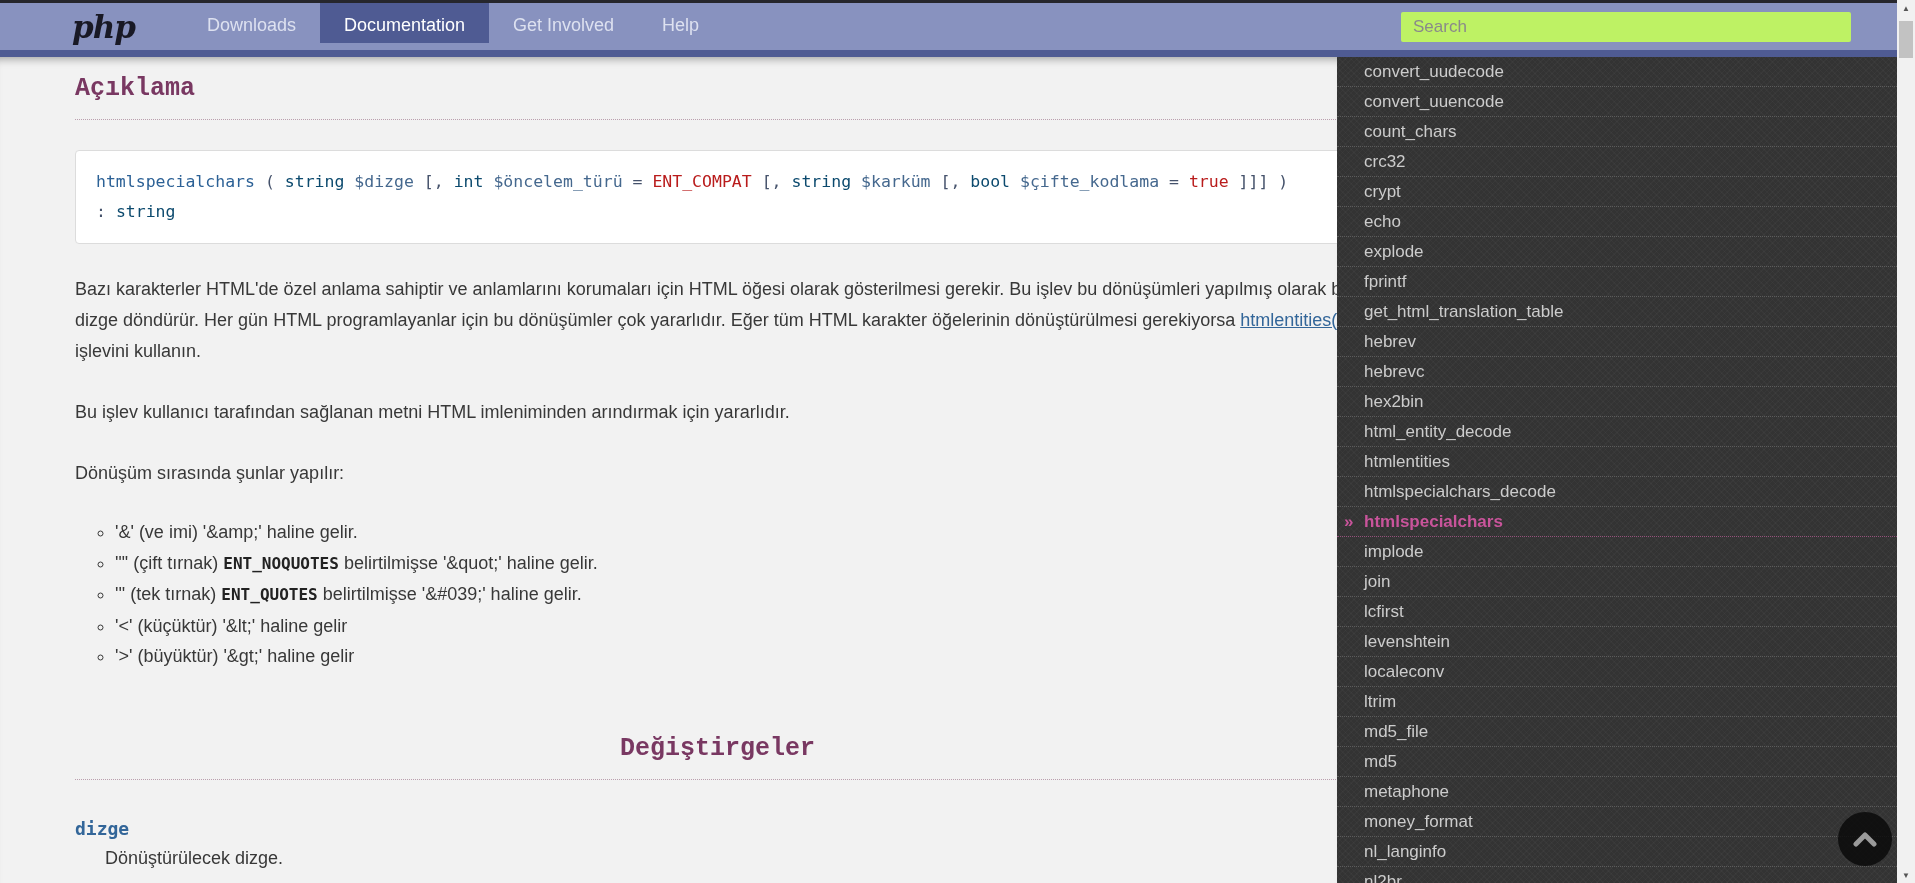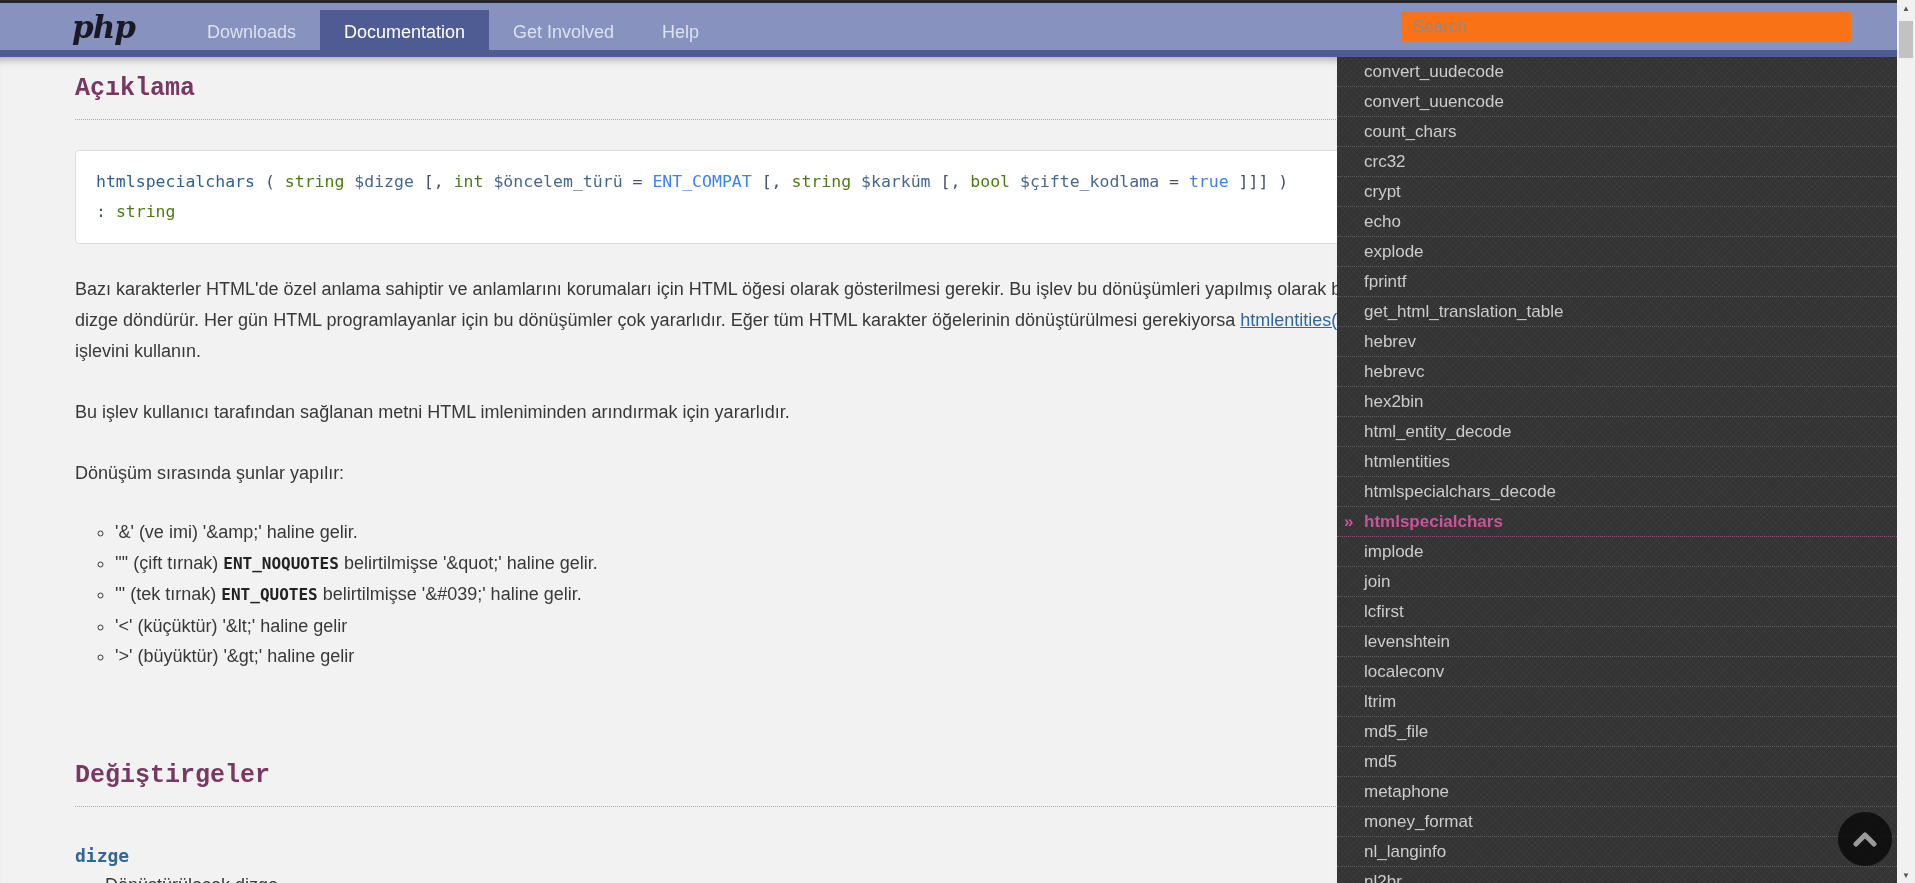--- a/index.html
+++ b/index.html
@@ -13,21 +13,21 @@
   }
   .page-col { flex: 1; display: flex; flex-direction: column; height: 883px; min-width: 0; }
 
   
   .top-strip { height: 3px; background: #26262c; }
   .site-header {
     height: 54px;
     background: #8892bf;
     border-bottom: 7px solid #4f5b93;
     display: flex;
-    align-items: center;
+    align-items: flex-start;
     position: relative;
     z-index: 4;
   }
   .logo {
     font-family: "DejaVu Serif", serif;
     font-style: italic;
     font-weight: bold;
     font-size: 31px;
     color: #191925;
     align-self: center;
@@ -47,21 +47,21 @@
   }
   .nav li.active { background: #4f5b93; color: #ffffff; }
   .search-input {
     align-self: center;
     margin-left: auto;
     margin-right: 46px;
     width: 450px;
     height: 30px;
     border: none;
     border-radius: 2px;
-    background: #f97316;
+    background: #bef264;
     font-size: 17px;
     padding: 0 12px;
     color: #444;
     font-family: "Liberation Sans", "DejaVu Sans", sans-serif;
   }
   .search-input::placeholder { color: #8a8a8a; }
 
   
   .content-row { flex: 1; display: flex; min-height: 0; }
   .main {
@@ -74,38 +74,38 @@
   h2.doc-heading {
     font-size: 25px;
     font-weight: bold;
     color: #793862;
     margin-top: 17px;
     padding-bottom: 16px;
     border-bottom: 1px dotted #bb9fae;
     width: 1285px;
     font-family: Liberation Mono, monospace;
   }
-  h2.doc-heading.second { margin-top: 89px; }
+  h2.doc-heading.second { margin-top: 62px; text-align: center; }
 
   .signature {
     width: 1285px;
     margin-top: 30px;
     background: #ffffff;
     border: 1px solid #dcdcdc;
     border-radius: 4px;
     padding: 16px 20px;
     font-family: "DejaVu Sans Mono", "Liberation Mono", monospace;
     font-size: 16.5px;
     line-height: 30px;
     color: #333;
   }
   .tk-name  { color: #2c6196; }
   .tk-param { color: #45688e; }
-  .tk-type  { color: #4d7c0f; }
-  .tk-const { color: #3b82f6; }
+  .tk-type  { color: #0c4a6e; }
+  .tk-const { color: #b91c1c; }
   .tk-plain { color: #45526b; }
 
   p.body-text {
     width: 1285px;
     font-size: 18px;
     line-height: 31px;
     margin-top: 30px;
     color: #383838;
   }
   a.doc-link { color: #336699; text-decoration: underline; cursor: pointer; }

